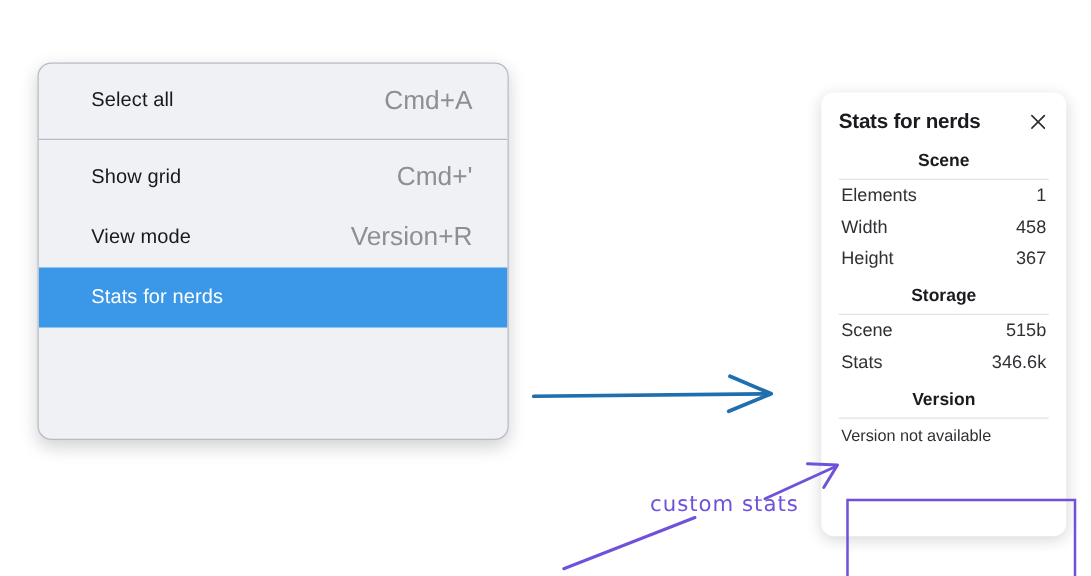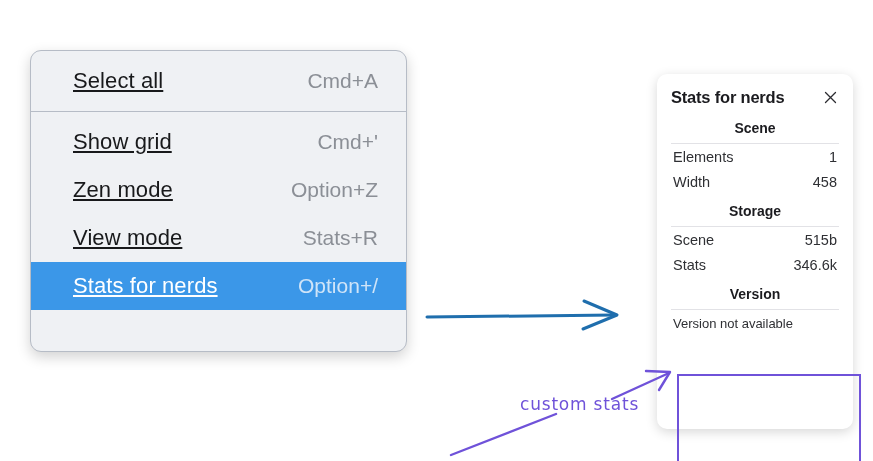--- a/index.html
+++ b/index.html
@@ -39,24 +39,23 @@
   .menu-item {
     display: flex;
     align-items: center;
     justify-content: space-between;
     height: 48px;
     padding: 0 28px 0 42px;
     box-sizing: border-box;
     cursor: default;
   }
   .menu-item .label {
-    font-size: 22px;
+    font-size: 16px;
     color: #18191b;
     letter-spacing: 0.1px;
-    text-decoration: underline;
   }
   .menu-item .shortcut {
     font-size: 21px;
     color: #8b8f96;
   }
   .menu-item.selected {
     background: #3b97e8;
   }
   .menu-item.selected .label { color: #ffffff; }
   .menu-item.selected .shortcut { color: #cfe4f8; }
@@ -169,30 +168,25 @@
     </div>
 
     <div class="menu-divider"></div>
 
     <div class="menu-group">
       <div class="menu-item">
         <span class="label">Show grid</span>
         <span class="shortcut">Cmd+'</span>
       </div>
       <div class="menu-item">
-        <span class="label">Zen mode</span>
-        <span class="shortcut">Option+Z</span>
-      </div>
-      <div class="menu-item">
         <span class="label">View mode</span>
-        <span class="shortcut">Stats+R</span>
+        <span class="shortcut">Version+R</span>
       </div>
       <div class="menu-item selected">
         <span class="label">Stats for nerds</span>
-        <span class="shortcut">Option+/</span>
       </div>
     </div>
   </div>
 
   <div id="stats-panel">
 
     <div id="stats-header">
       <span id="stats-title">Stats for nerds</span>
       <span class="close-icon">
         <svg width="17" height="17" viewBox="0 0 17 17" aria-hidden="true">
@@ -204,20 +198,24 @@
     <div>
       <div class="section-title">Scene</div>
       <div class="hrule"></div>
       <div class="stat-row">
         <span class="k">Elements</span>
         <span class="v">1</span>
       </div>
       <div class="stat-row">
         <span class="k">Width</span>
         <span class="v">458</span>
+      </div>
+      <div class="stat-row">
+        <span class="k">Height</span>
+        <span class="v">367</span>
       </div>
     </div>
 
     <div id="storage-version-wrap">
       <div id="custom-stats-box"></div>
 
       <div>
         <div class="section-title">Storage</div>
         <div class="hrule"></div>
         <div class="stat-row">

